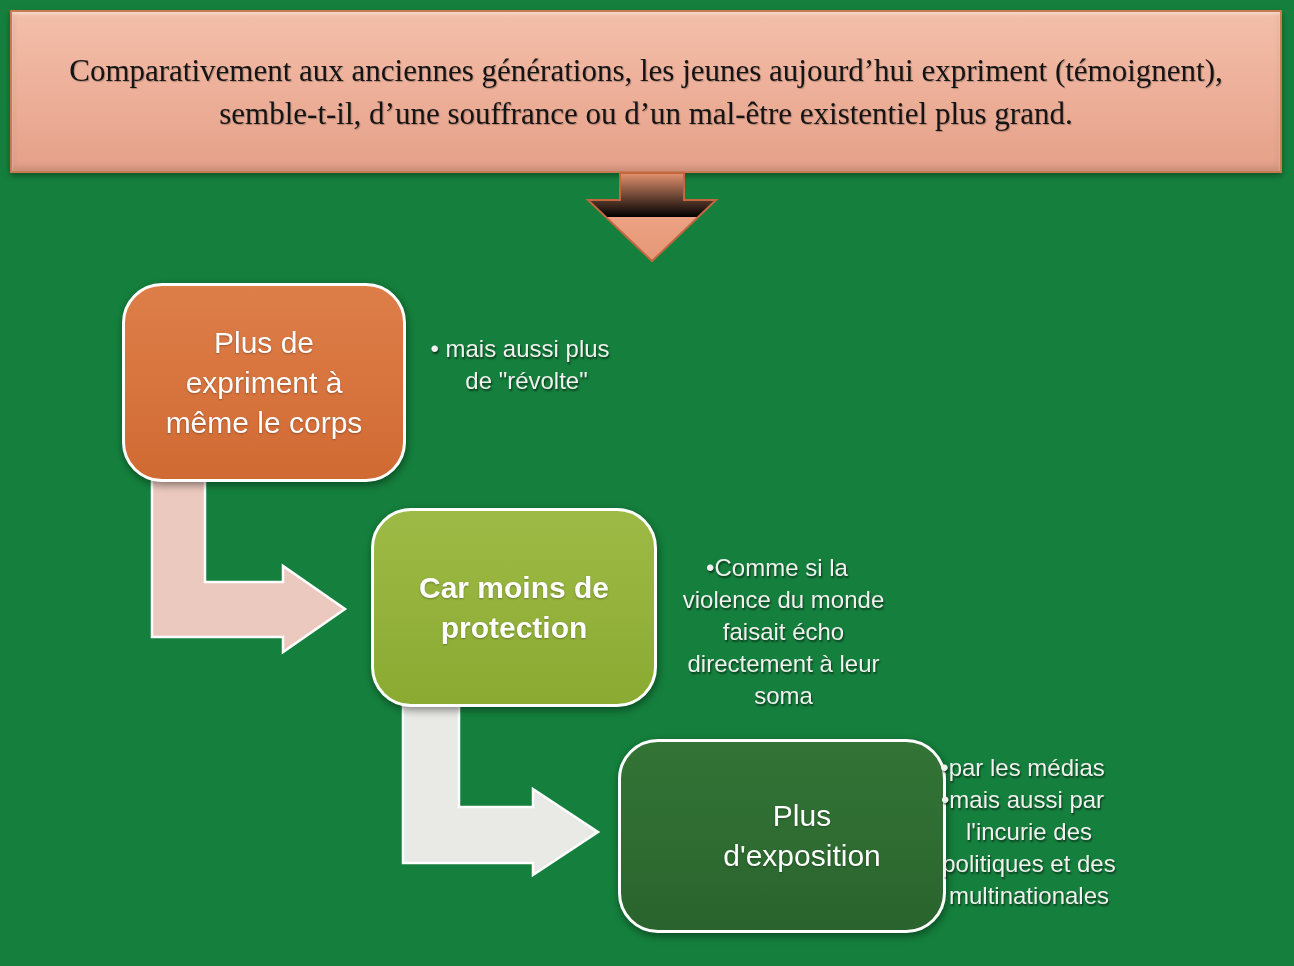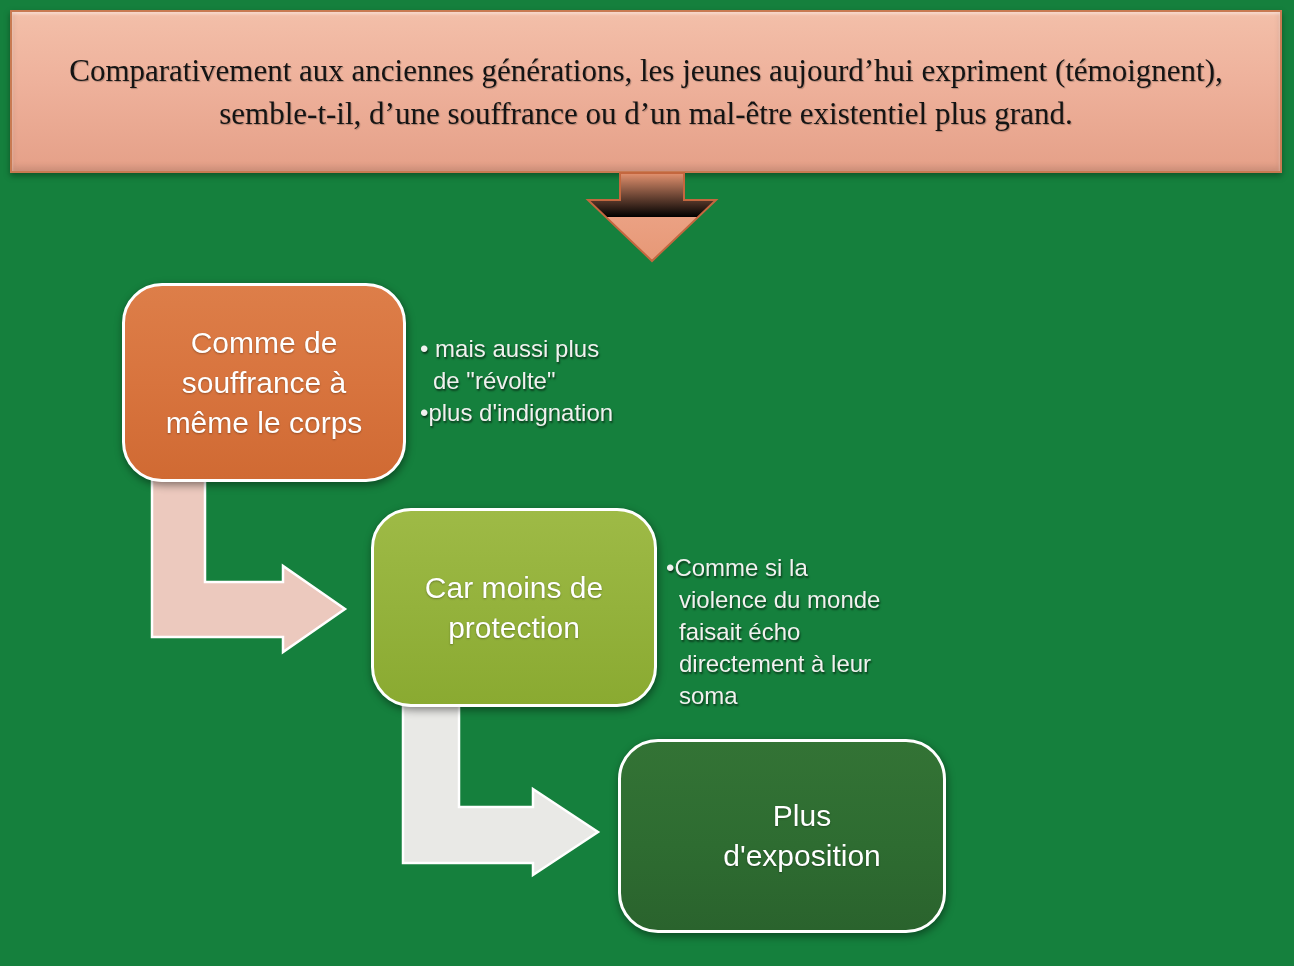--- a/index.html
+++ b/index.html
@@ -59,21 +59,21 @@
     left: 122px; top: 283px;
     width: 278px; height: 193px;
     background: linear-gradient(180deg, #dd7e49 0%, #d8743e 50%, #d06a33 100%);
   }
   .box-1 .box-title { width: 212px; }
   .box-2 {
     left: 371px; top: 508px;
     width: 280px; height: 193px;
     background: linear-gradient(180deg, #9eba46 0%, #94b23c 50%, #8aaa31 100%);
   }
-  .box-2 .box-title { width: 240px; }
+  .box-2 .box-title { width: 240px; font-weight: bold; }
   .box-3 {
     left: 618px; top: 739px;
     width: 282px; height: 188px;
     background: linear-gradient(180deg, #337335 0%, #2e6c31 55%, #2a632d 100%);
     padding-left: 40px;
   }
   .box-3 .box-title { width: 190px; }
 
   
   .bullets {
@@ -83,20 +83,21 @@
     line-height: 32px;
     text-shadow: 1px 2px 2px rgba(0,0,0,0.55);
   }
   .bullets-1 { left: 420px; top: 333px; width: 200px; }
   .bullets-2 { left: 666px; top: 552px; width: 222px; }
   .bullets-3 { left: 915px; top: 752px; width: 215px; }
   .bullet-item {
     margin: 0;
     padding-left: 13px;
     text-indent: -13px;
+    text-align: center;
   }
 </style>
 </head>
 <body>
 
 <div class="stage">
 
   <div class="banner">
     <div class="banner-text">Comparativement aux anciennes générations, les jeunes aujourd’hui expriment (témoignent), semble-t-il, d’une souffrance ou d’un mal-être existentiel plus grand.</div>
   </div>
@@ -115,34 +116,37 @@
 
   <svg class="svg-abs" style="left:145px; top:470px;" width="210" height="192" viewBox="0 0 210 192">
     <path d="M7,2 H60 V112 H138 V96 L200,139 L138,182 V167 H7 Z" fill="#ecc9be" stroke="#ffffff" stroke-width="2.5" stroke-linejoin="miter"></path>
   </svg>
 
   <svg class="svg-abs" style="left:395px; top:690px;" width="215" height="195" viewBox="0 0 215 195">
     <path d="M8,2 H64 V117 H138 V99 L203,142 L138,185 V173 H8 Z" fill="#e9e9e6" stroke="#ffffff" stroke-width="2.5" stroke-linejoin="miter"></path>
   </svg>
 
   <div class="cascade-box box-1">
-    <div class="box-title">Comme de souffrance à même le corps</div>
+    <div class="box-title">Plus de expriment à même le corps</div>
   </div>
 
   <div class="cascade-box box-2">
     <div class="box-title">Car moins de protection</div>
   </div>
 
   <div class="cascade-box box-3">
     <div class="box-title">Plus d'exposition</div>
   </div>
 
   <div class="bullets bullets-1">
     <p class="bullet-item">• mais aussi plus de "révolte"</p>
-    <p class="bullet-item">•plus d'indignation</p>
   </div>
 
   <div class="bullets bullets-2">
     <p class="bullet-item">•Comme si la violence du monde faisait écho directement à leur soma</p>
   </div>
 
+  <div class="bullets bullets-3">
+    <p class="bullet-item">•par les médias</p>
+    <p class="bullet-item">•mais aussi par l'incurie des politiques et des multinationales</p>
+  </div>
 
 </div>
 
 </body></html>

